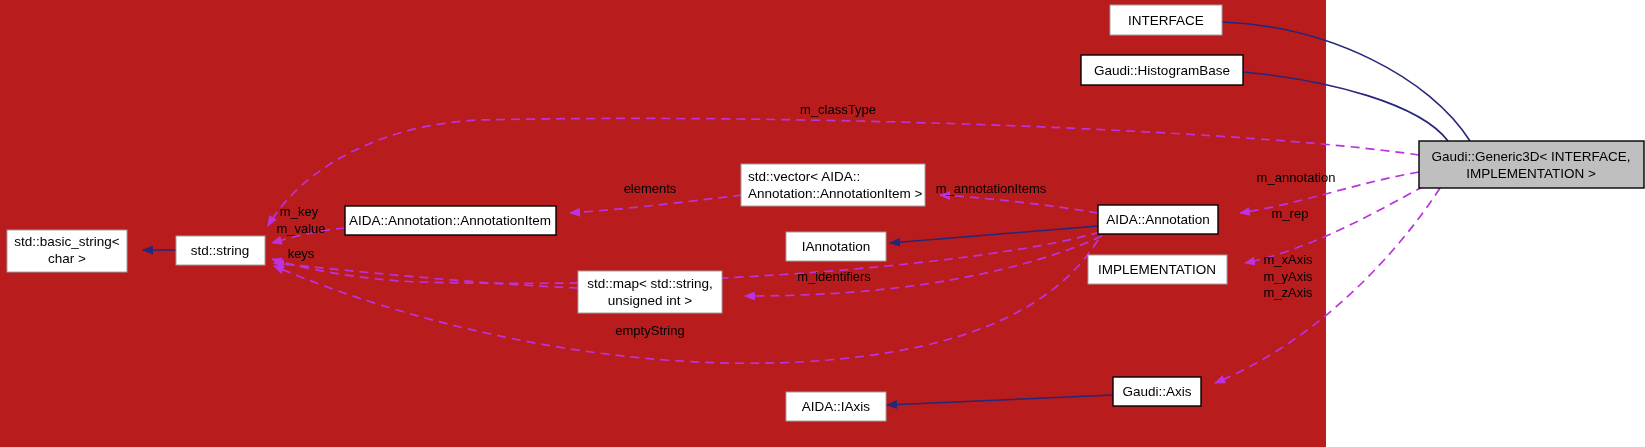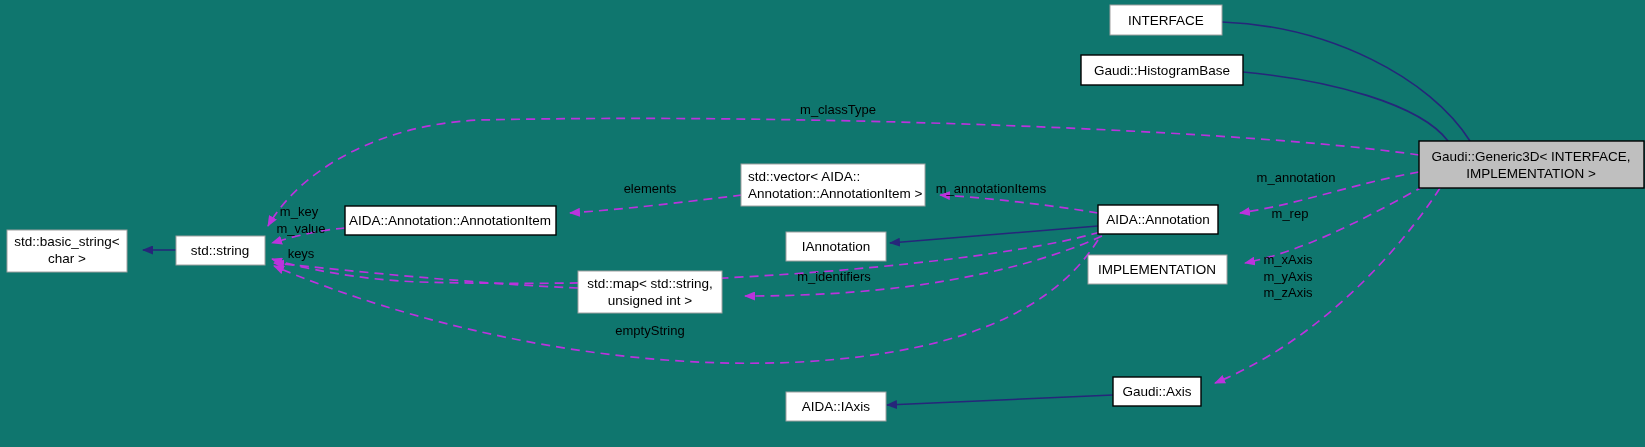--- a/index.html
+++ b/index.html
@@ -2,23 +2,23 @@
 <html><head>
 <meta charset="utf-8">
 <style>
   html, body {
     margin: 0;
     padding: 0;
     background: #ffffff;
   }
   #diagram-root {
     position: relative;
-    width: 1645px;
+    width: 1326px;
     height: 447px;
-    background: #0f766e;
+    background: #b91c1c;
     font-family: "Liberation Sans", sans-serif;
   }
   svg.uml-canvas {
     position: absolute;
     top: 0;
     left: 0;
     width: 1645px;
     height: 447px;
     display: block;
   }

